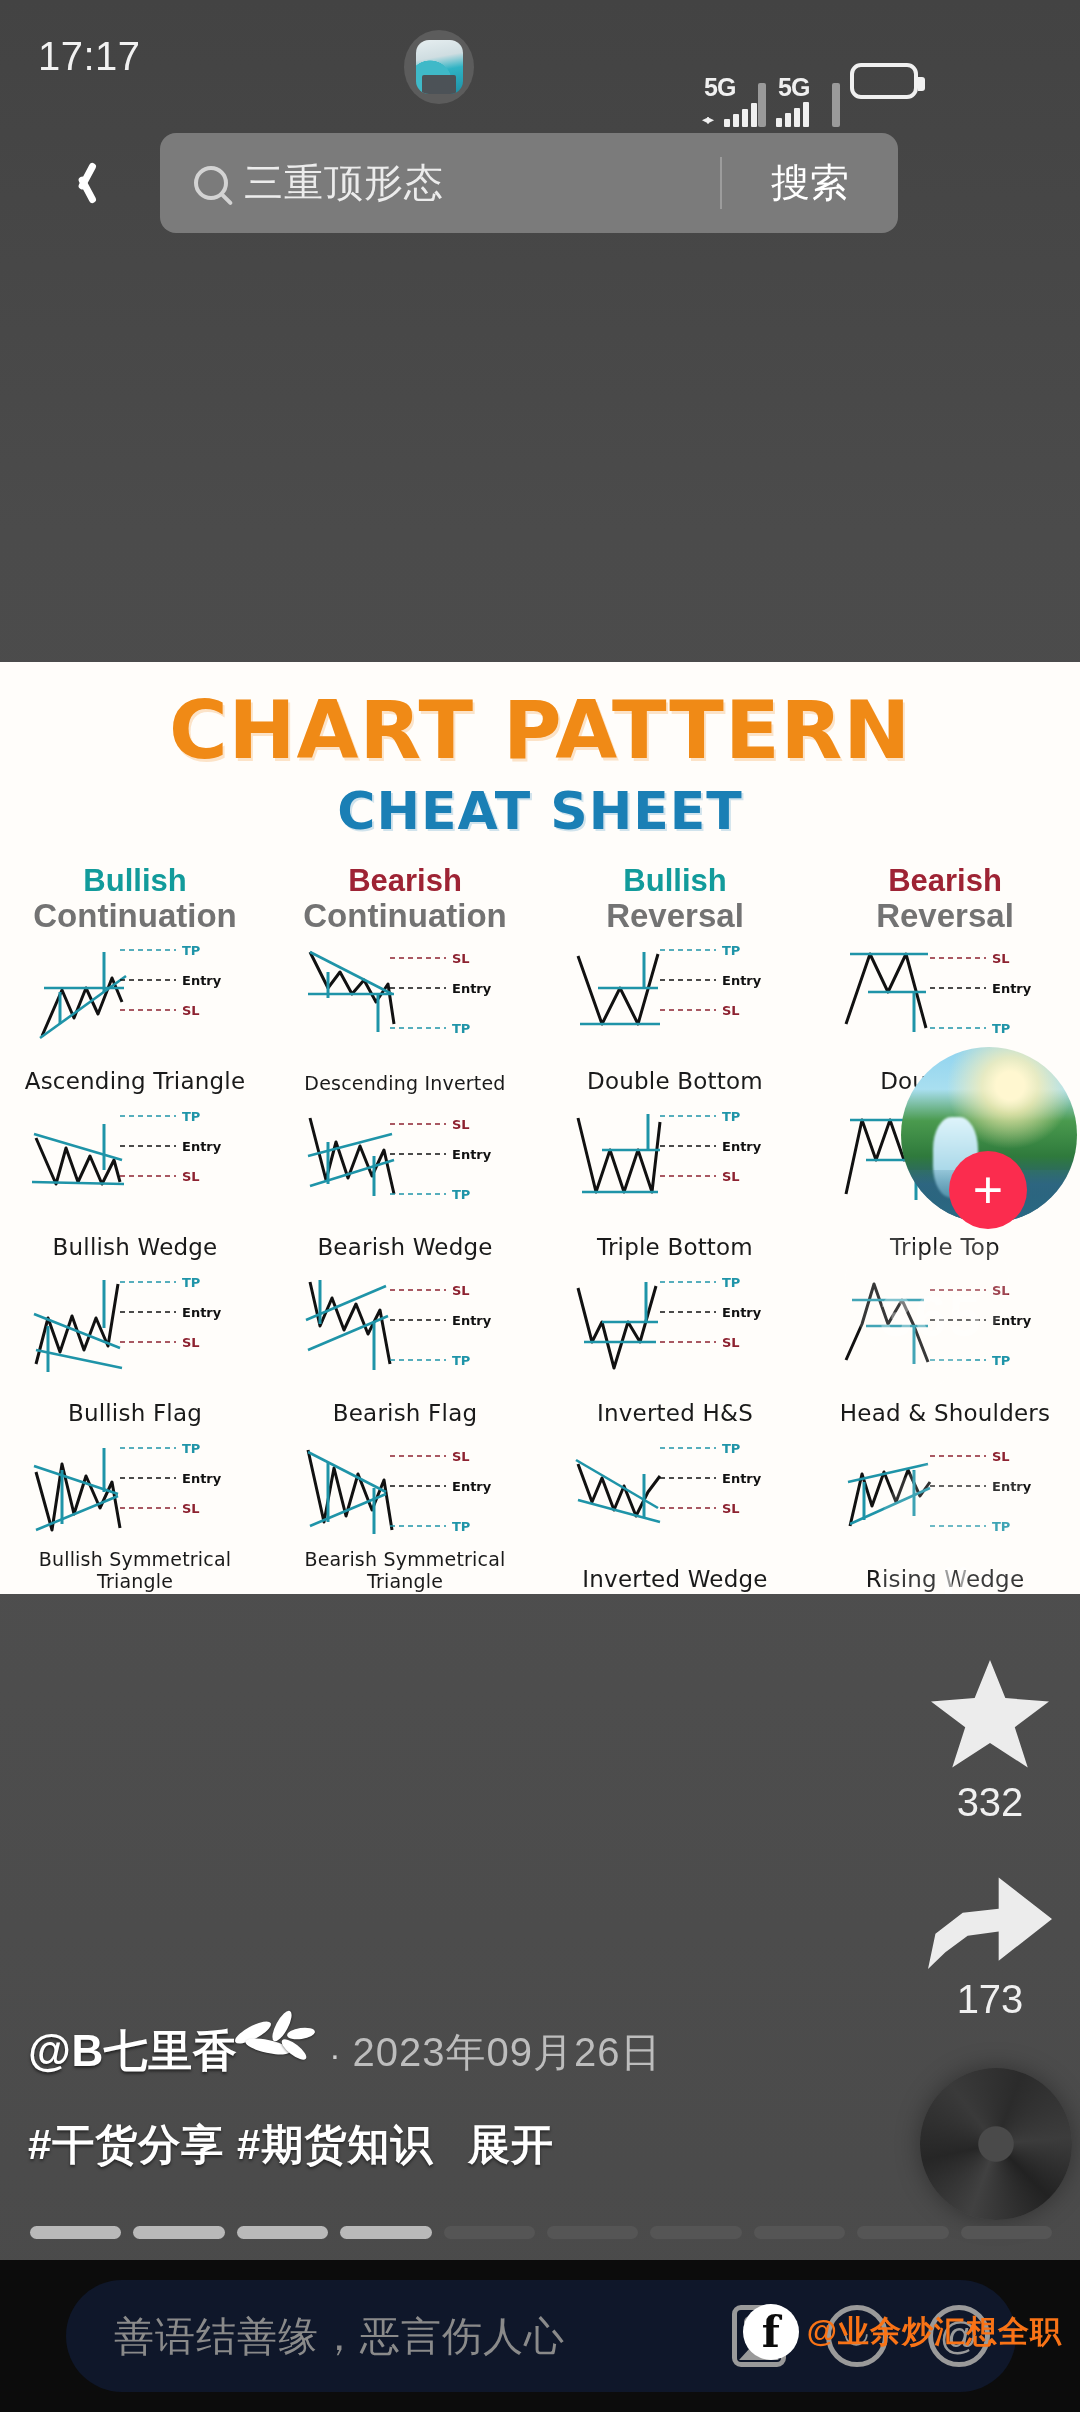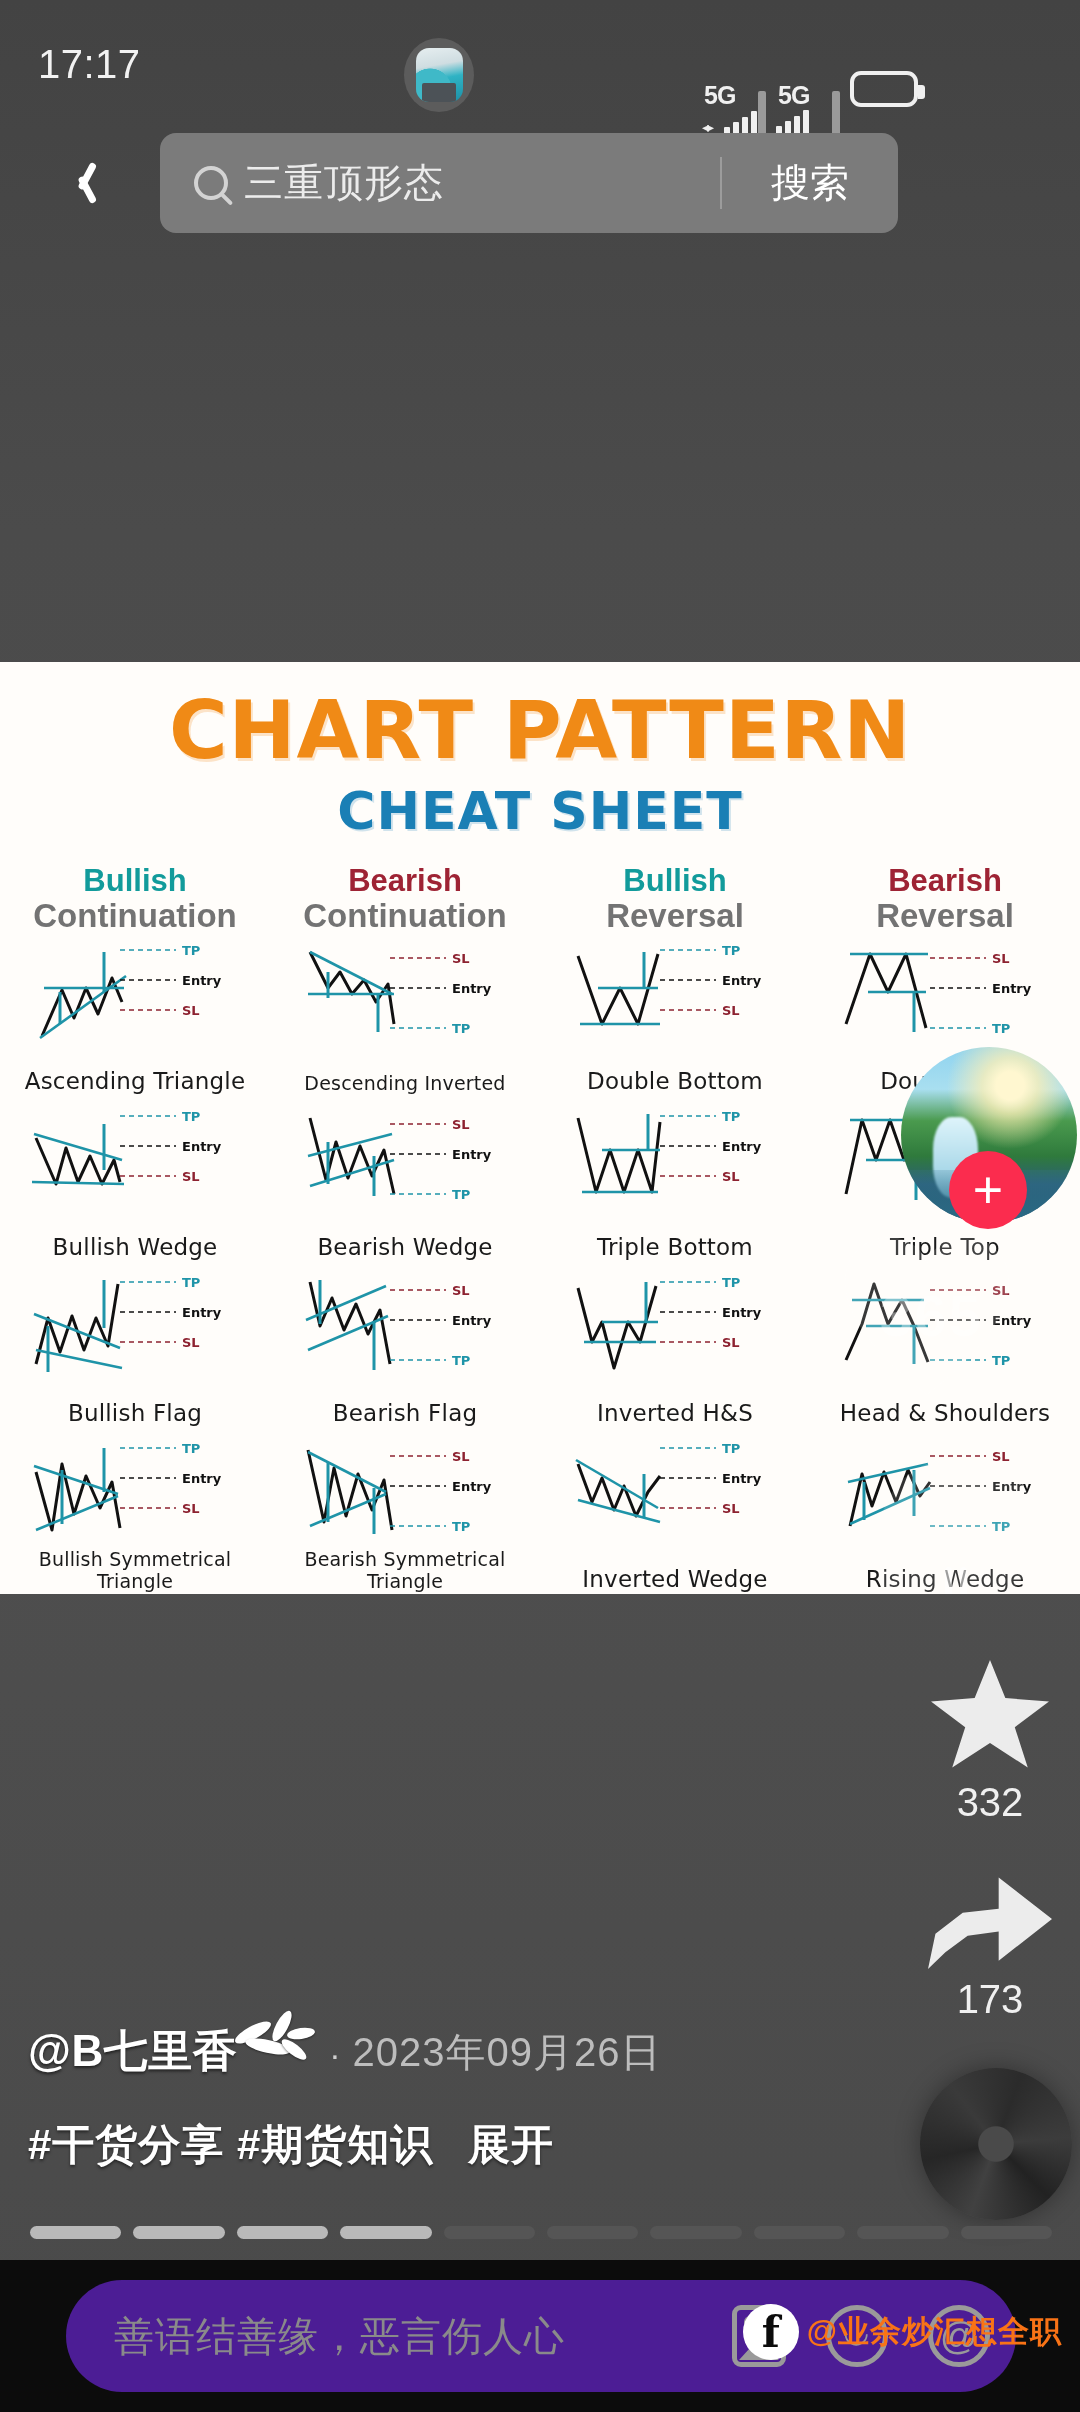--- a/index.html
+++ b/index.html
@@ -3,21 +3,21 @@
 <meta charset="utf-8">
 <style>
   * { margin:0; padding:0; box-sizing:border-box; }
   html,body { width:1080px; height:2412px; background:#4a4a4a; overflow:hidden;
               font-family:"Liberation Sans","DejaVu Sans",sans-serif; }
 
   #app { position:relative; width:1080px; height:2412px;
          background:linear-gradient(180deg,#434343 0%,#4b4b4b 22%,#4e4e4e 60%,#4a4a4a 100%); }
 
   
-  .statusbar { position:absolute; left:0; top:12px; width:944px; height:96px;
+  .statusbar { position:absolute; left:0; top:4px; width:944px; height:96px;
                display:flex; align-items:center; }
   .sb-time { position:absolute; left:38px; top:30px; color:#f2f2f2;
              font-size:40px; font-weight:500; letter-spacing:.5px; }
   .sb-notch { position:absolute; left:404px; top:26px; width:70px; height:74px;
               border-radius:36px/38px; background:#5c5c5c;
               display:flex; align-items:center; justify-content:center; }
   .sb-notch-img { width:47px; height:54px; border-radius:13px;
      background:
        radial-gradient(circle at 30% 78%, #3fb9c8 0 40%, transparent 41%),
        linear-gradient(170deg,#e6eef0 0%,#cfdde1 33%,#2fb3c4 56%,#1d8fa6 100%);
@@ -162,21 +162,21 @@
   
   .progress { position:absolute; left:30px; top:2226px; width:1022px;
               display:flex; gap:12px; }
   .seg { height:13px; flex:1; border-radius:7px; background:#555555; }
   .seg.on { background:#b9b9b9; }
 
   
   .bottombar { position:absolute; left:0; bottom:0; width:1080px; height:152px;
                background:#0c0c0c; }
   .comment-pill { position:absolute; left:66px; top:20px; width:950px; height:112px;
-               border-radius:56px; background:#4c1d95; display:flex;
+               border-radius:56px; background:#0f172a; display:flex;
                align-items:center; }
   .comment-ph { margin-left:48px; color:#8a8a8a; font-size:40px; letter-spacing:1px; }
   .cbar-icons { position:absolute; right:26px; top:0; height:112px; display:flex;
                align-items:center; gap:40px; }
   .ic-img { width:54px; height:62px; border:5px solid #9a9a9a; border-radius:9px;
             position:relative; }
   .ic-img::before { content:""; position:absolute; left:7px; top:6px; width:12px;
             height:12px; border-radius:50%; background:#9a9a9a; }
   .ic-img::after { content:""; position:absolute; left:2px; bottom:2px; width:40px;
             height:20px; background:#9a9a9a;

